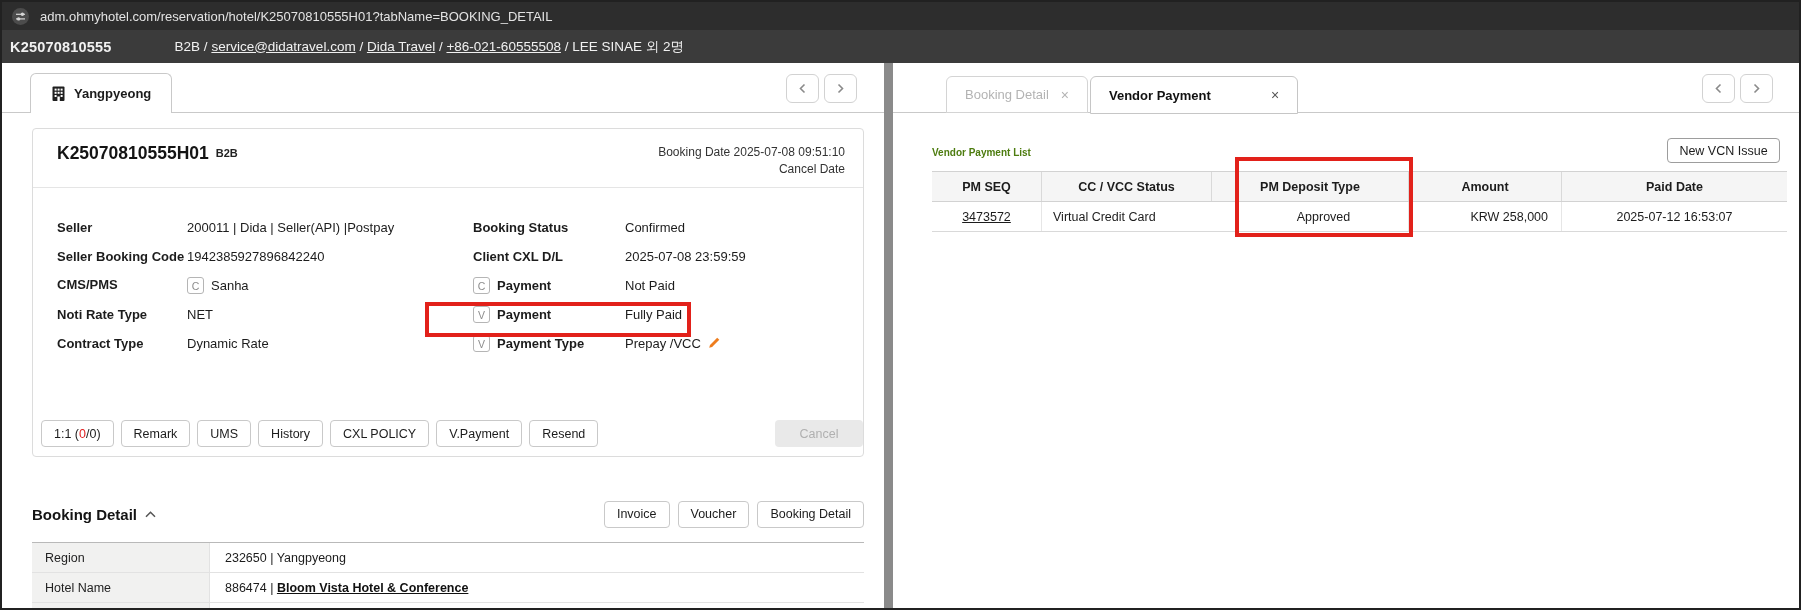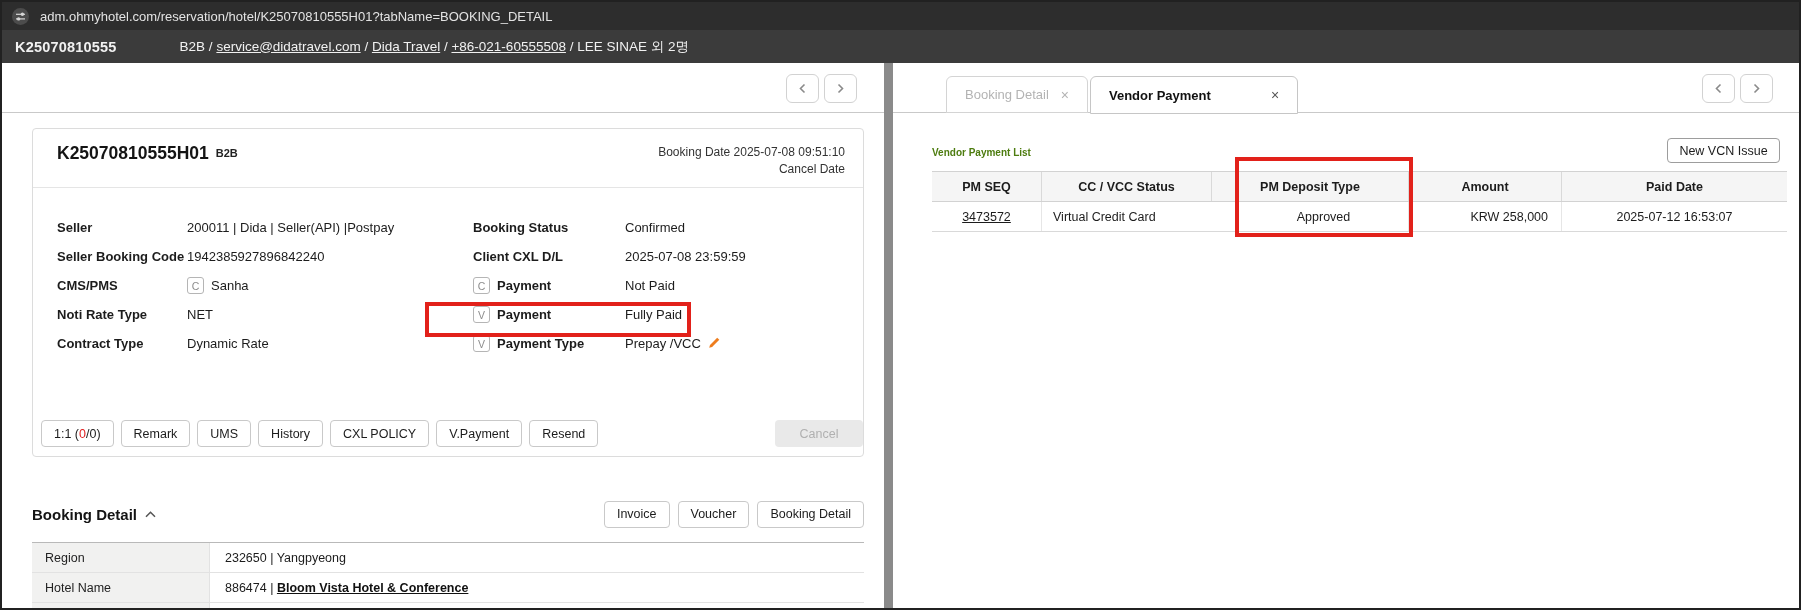--- a/index.html
+++ b/index.html
@@ -12,21 +12,21 @@
   .urlbar {
     position:absolute; left:0; top:0; right:0; height:28px;
     background:#2d2d2d; display:flex; align-items:center; padding-left:10px;
   }
   .tune-icon { width:17px; height:17px; flex:0 0 auto; }
   .url-text { margin-left:11px; color:#e3e3e3; font-size:13px; white-space:pre; }
   .bookingbar {
     position:absolute; left:0; top:28px; right:0; height:33px;
     background:#3b3b3b; display:flex; align-items:center; color:#f1f1f1;
   }
-  .bk-no { margin-left:13px; font-weight:bold; font-size:14.5px; letter-spacing:.2px; }
+  .bk-no { margin-left:8px; font-weight:bold; font-size:14.5px; letter-spacing:.2px; }
   .bk-meta { margin-left:63px; font-size:13.5px; white-space:pre; }
   .bk-meta a { color:#f1f1f1; text-decoration:underline; }
   
   .splitter { position:absolute; left:882px; top:61px; width:9px; height:547px; background:#8a8a8a; }
   .tabline { position:absolute; top:110px; height:1px; background:#c9c9c9; }
   .tabline.l { left:0; width:882px; }
   .tabline.r { left:891px; width:908px; }
   
   .hotel-tab {
     position:absolute; left:28px; top:71px; height:40px; z-index:2;
@@ -46,21 +46,21 @@
   }
   .card-head {
     height:59px; border-bottom:1px solid #e5e5e5;
     display:flex; justify-content:space-between; padding:14px 18px 0 24px;
   }
   .card-title { font-size:17.5px; font-weight:bold; color:#141414; }
   .card-badge { font-size:11px; font-weight:bold; margin-left:7px; color:#222; vertical-align:2px; }
   .card-dates { text-align:right; font-size:12px; color:#333; line-height:17px; padding-top:1px; }
   .frows { position:absolute; left:24px; top:84px; right:12px; }
   .frow { height:29px; display:flex; align-items:center; font-size:13px; color:#1c1c1c; }
-  .fl { display:flex; width:372px; align-items:center; }
+  .fl { display:flex; width:372px; align-items:flex-start; }
   .fl .flabel { width:130px; font-weight:bold; }
   .fr { display:flex; align-items:center; }
   .fr .flabel { width:152px; font-weight:bold; display:flex; align-items:center;margin-left:44px; }
   .chip {
     display:inline-flex; width:17px; height:17px; border:1px solid #b5b5b5; border-radius:3px;
     align-items:center; justify-content:center; font-size:10.5px; font-weight:normal;
     color:#8d8d8d; margin-right:7px; background:#fff;
   }
   .pencil { margin-left:7px; display:inline-block; }
   .redbox { position:absolute; border:4px solid #e2211a; z-index:3; pointer-events:none; }
@@ -153,20 +153,35 @@
 
   <div class="bookingbar">
     <span class="bk-no">K25070810555</span>
     <span class="bk-meta"><span>B2B</span><span> / </span><a href="#">service@didatravel.com</a><span> / </span><a href="#">Dida Travel</a><span> / </span><a href="#">+86-021-60555508</a><span> / </span><span>LEE SINAE 외 2명</span></span>
   </div>
 
   <div class="splitter"></div>
 
   <div class="tabline l"></div>
 
+  <div class="hotel-tab">
+    <svg width="15" height="15" viewBox="0 0 15 15">
+      <rect x="1.5" y="0.5" width="12" height="14.5" fill="#1f1f1f" rx="1"></rect>
+      <rect x="3.6" y="2.6" width="2" height="2" fill="#fff"></rect>
+        <rect x="6.6" y="2.6" width="2" height="2" fill="#fff"></rect>
+        <rect x="9.6" y="2.6" width="2" height="2" fill="#fff"></rect>
+      <rect x="3.6" y="5.8" width="2" height="2" fill="#fff"></rect>
+        <rect x="6.6" y="5.8" width="2" height="2" fill="#fff"></rect>
+        <rect x="9.6" y="5.8" width="2" height="2" fill="#fff"></rect>
+      <rect x="3.6" y="9" width="2" height="2" fill="#fff"></rect>
+        <rect x="9.6" y="9" width="2" height="2" fill="#fff"></rect>
+      <rect x="6.4" y="10.5" width="2.4" height="4.5" fill="#fff"></rect>
+    </svg>
+    <span class="lbl">Yangpyeong</span>
+  </div>
 
   <div class="navbtn" style="left:784px; top:72px;">
     <svg width="9" height="11" viewBox="0 0 9 11">
         <polyline class="chev" points="6.5,1.5 2.5,5.5 6.5,9.5"></polyline>
       </svg>
   </div>
   <div class="navbtn" style="left:822px; top:72px;">
     <svg width="9" height="11" viewBox="0 0 9 11">
         <polyline class="chev" points="2.5,1.5 6.5,5.5 2.5,9.5"></polyline>
       </svg>

